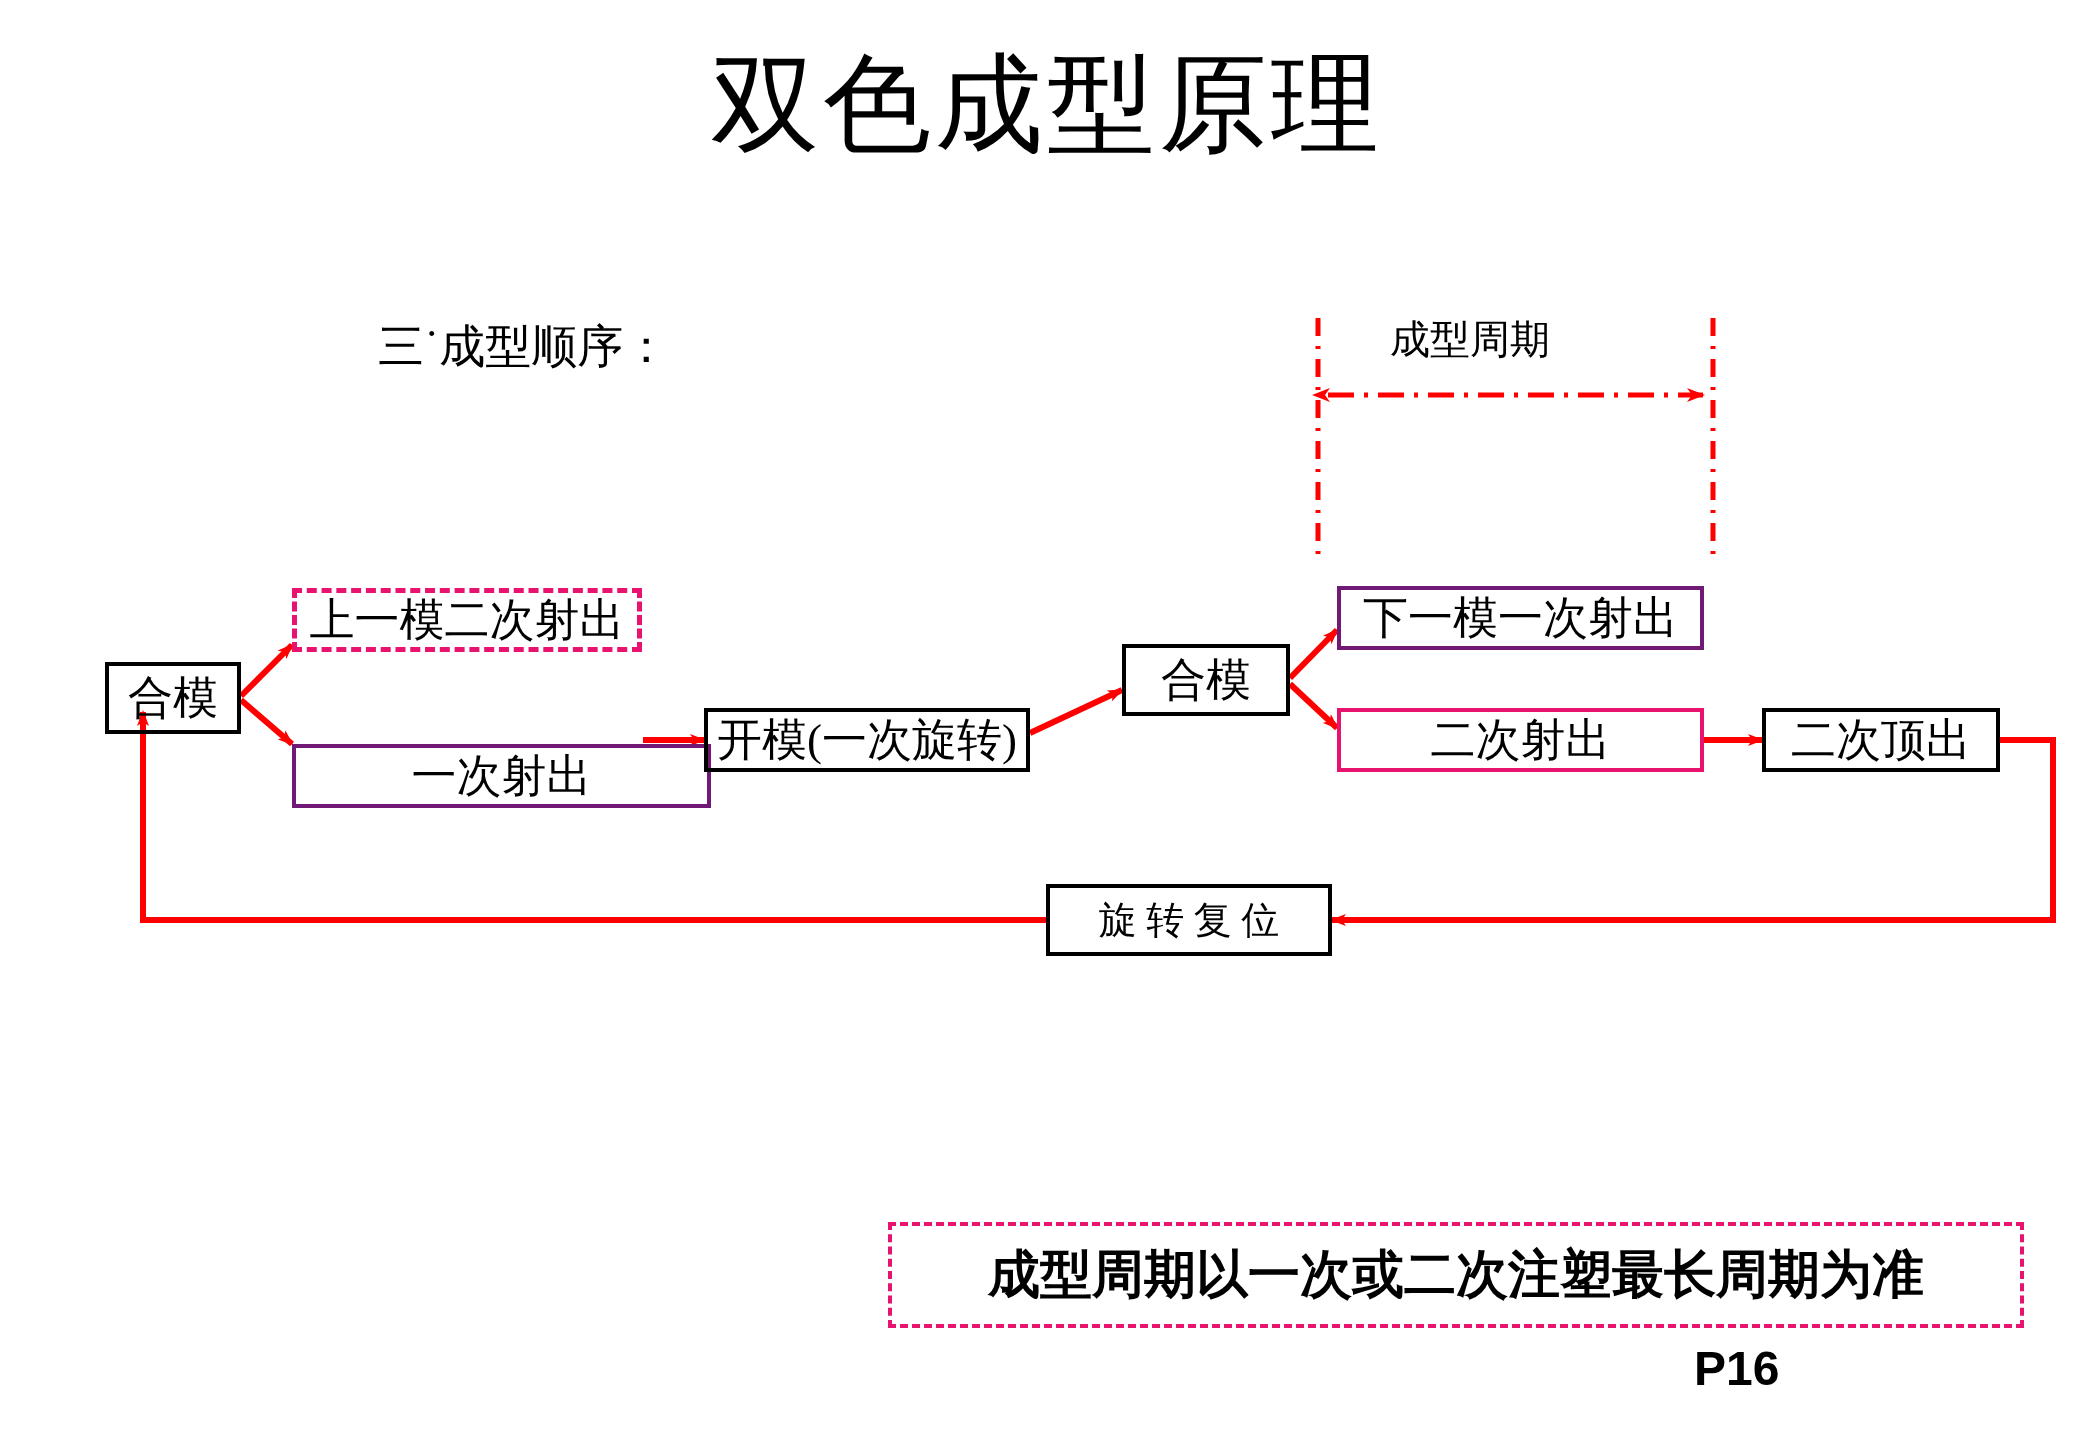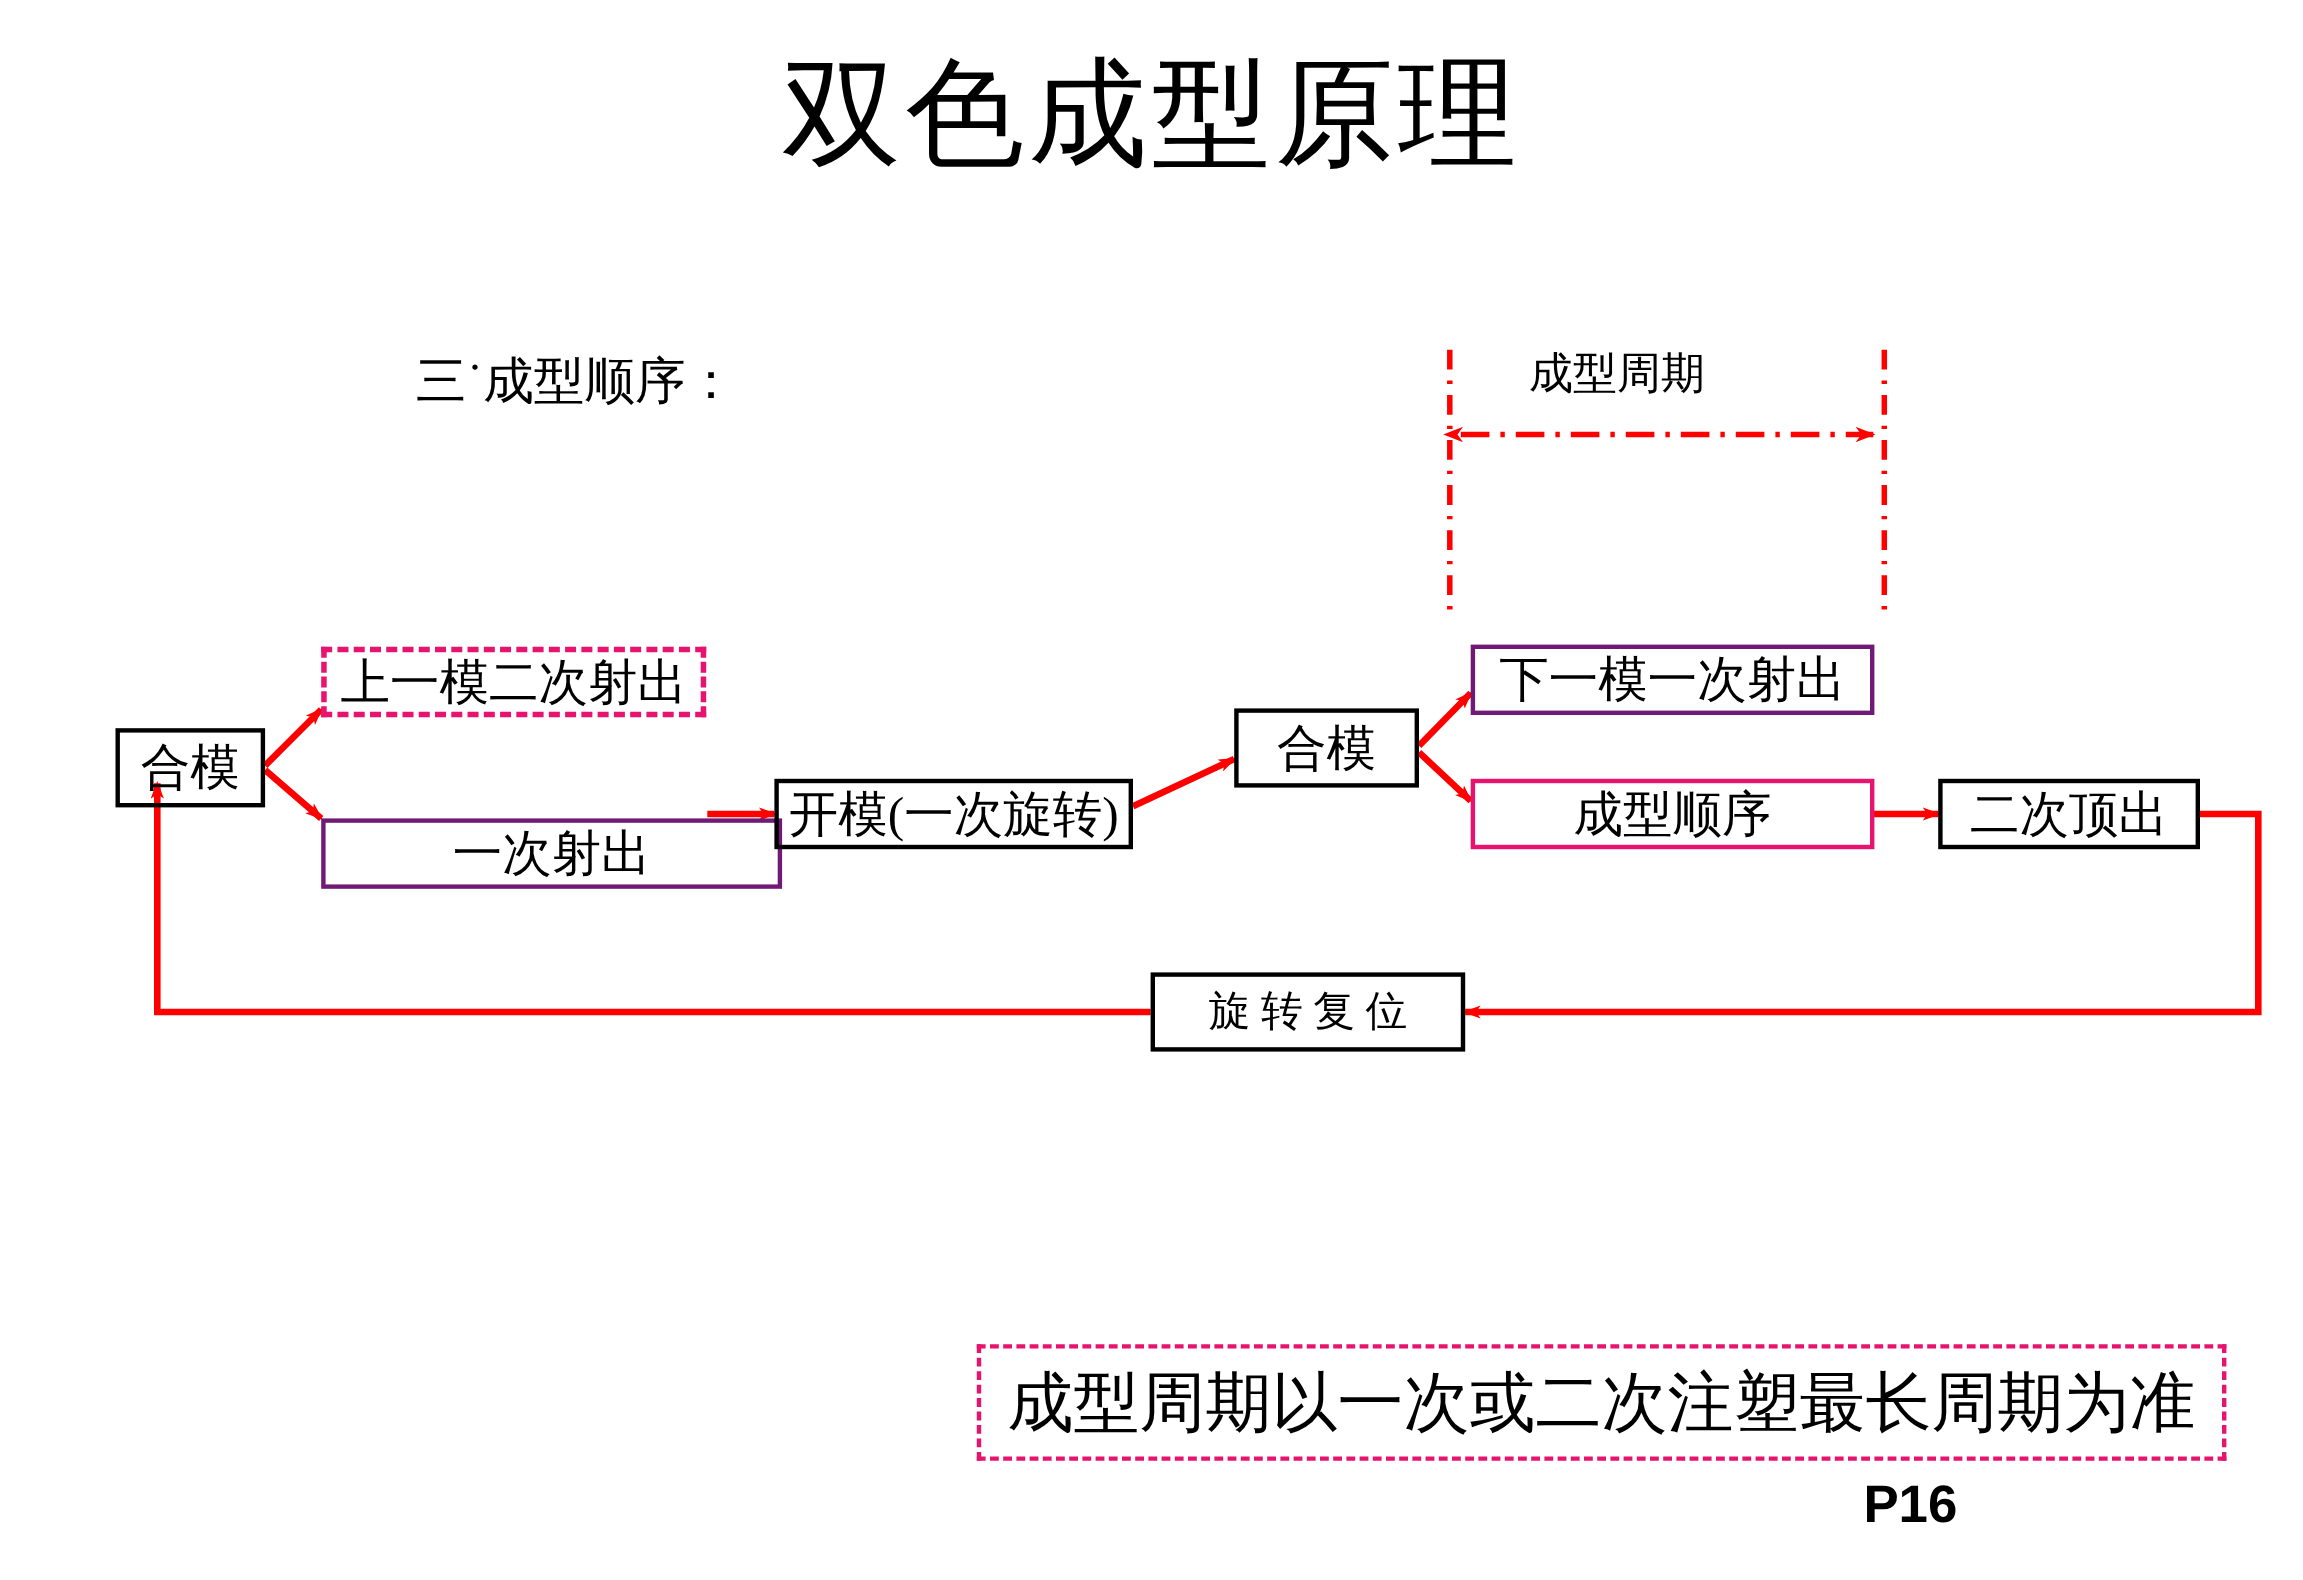--- a/index.html
+++ b/index.html
@@ -96,24 +96,25 @@
     position: absolute;
     left: 888px;
     top: 1222px;
     width: 1136px;
     height: 106px;
     box-sizing: border-box;
     border: 4px dashed #e8136e;
     display: flex;
     align-items: center;
     justify-content: center;
-    font-size: 60px;
+    font-size: 52px;
     line-height: 60px;
     color: #000000;
     white-space: nowrap;
+    font-weight: bold;
   }
 
   svg.overlay {
     position: absolute;
     left: 0; top: 0;
     width: 2094px;
     height: 1436px;
     pointer-events: none;
   }
 </style>
@@ -186,21 +187,21 @@
 
   <div class="node black" style="left:1122px; top:644px; width:168px; height:72px;">
     <span>合模</span>
   </div>
 
   <div class="node blue" style="left:1337px; top:586px; width:367px; height:64px;">
     <span>下一模一次射出</span>
   </div>
 
   <div class="node pink" style="left:1337px; top:708px; width:367px; height:64px;">
-    <span>成型顺序</span>
+    <span>二次射出</span>
   </div>
 
   <div class="node black" style="left:1046px; top:884px; width:286px; height:72px; font-size:38px;">
     <span>旋 转 复 位</span>
   </div>
 
   <div class="node black" style="left:1762px; top:708px; width:238px; height:64px;">
     <span>二次顶出</span>
   </div>
 

